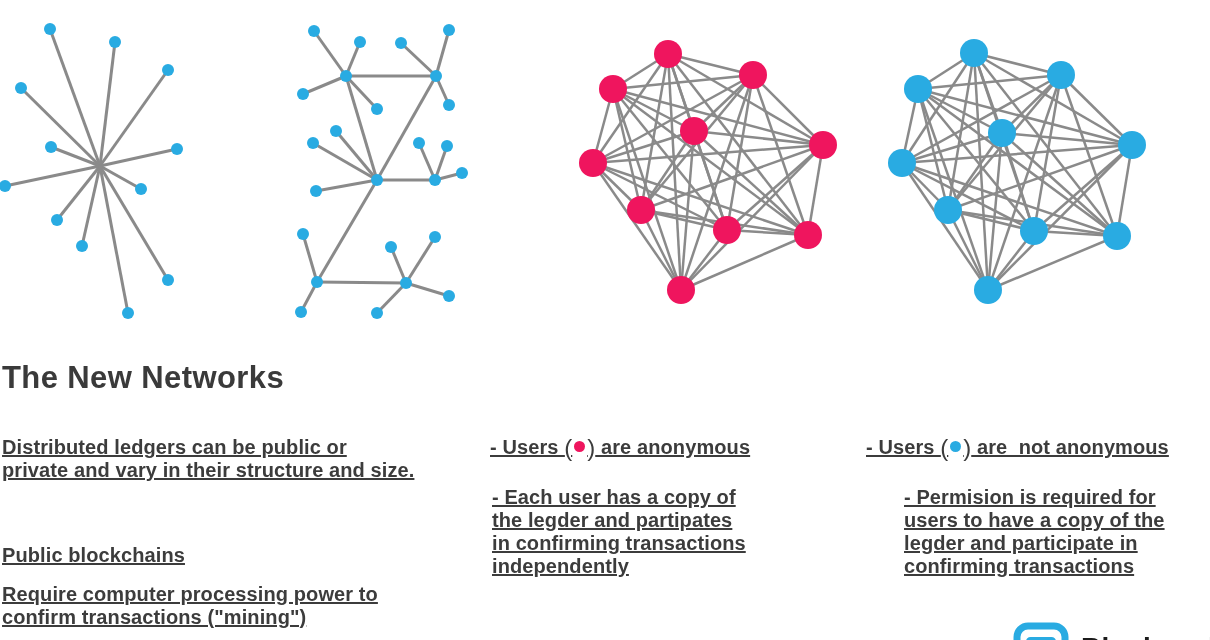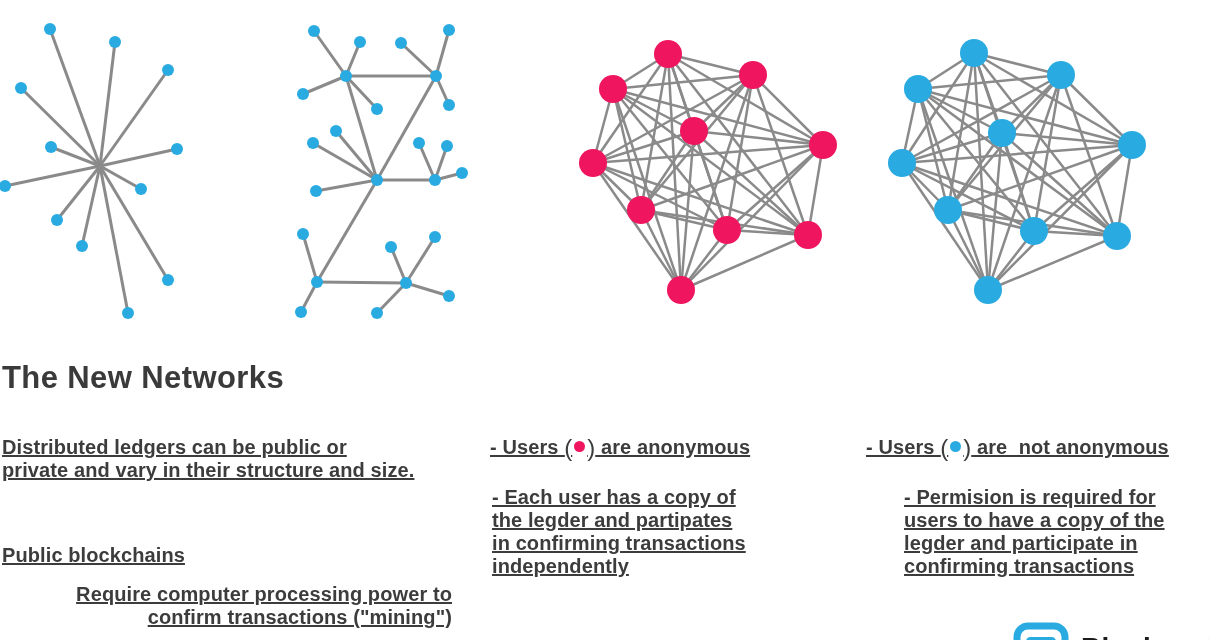--- a/index.html
+++ b/index.html
@@ -15,21 +15,21 @@
   .txt { position: absolute; white-space: pre-wrap; }
   .heading {
     left: 2px; top: 360px;
     font-size: 31px; font-weight: 600; color: #3a3a3a; letter-spacing: 0.4px;
   }
   .body-text {
     font-size: 20px; line-height: 23px; font-weight: 600; letter-spacing: 0.1px; text-decoration: underline;
   }
   .intro      { left: 2px;   top: 436px; width: 490px; }
   .subheading { left: 2px;   top: 536px; margin-top: 8px; }
-  .mining     { left: 2px;   top: 583px; width: 450px; text-align: right; }
+  .mining     { left: 2px;   top: 583px; width: 450px; }
   .mid-bullet1   { left: 490px; top: 436px; }
   .mid-detail    { left: 492px; top: 486px; width: 300px; }
   .right-bullet1 { left: 866px; top: 436px; text-align: right; }
   .right-detail  { left: 904px; top: 486px; width: 310px; }
   .inline-dot {
     display: inline-block; width: 11px; height: 11px; border-radius: 50%;
     vertical-align: middle; margin: 0 2px; position: relative; top: -2px;
   }
   .paren { font-size: 24px; font-weight: 400; vertical-align: -2px; }
   .logo {

